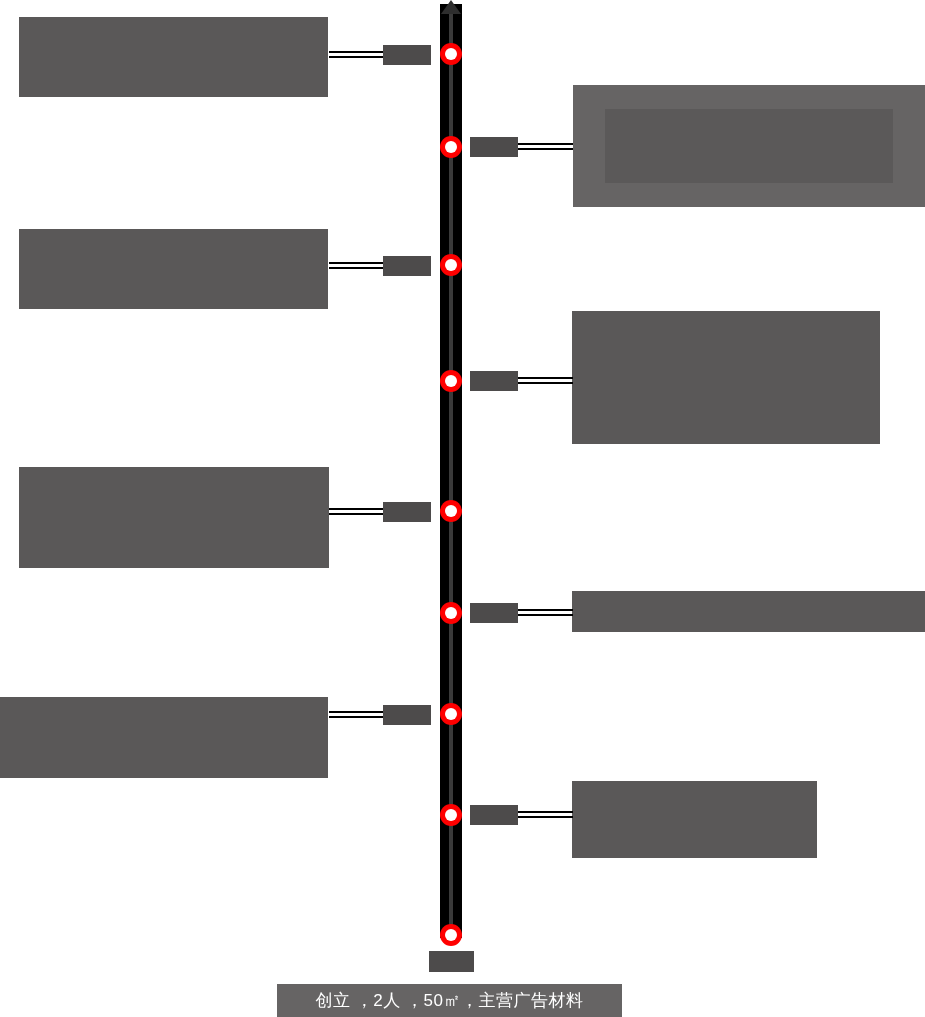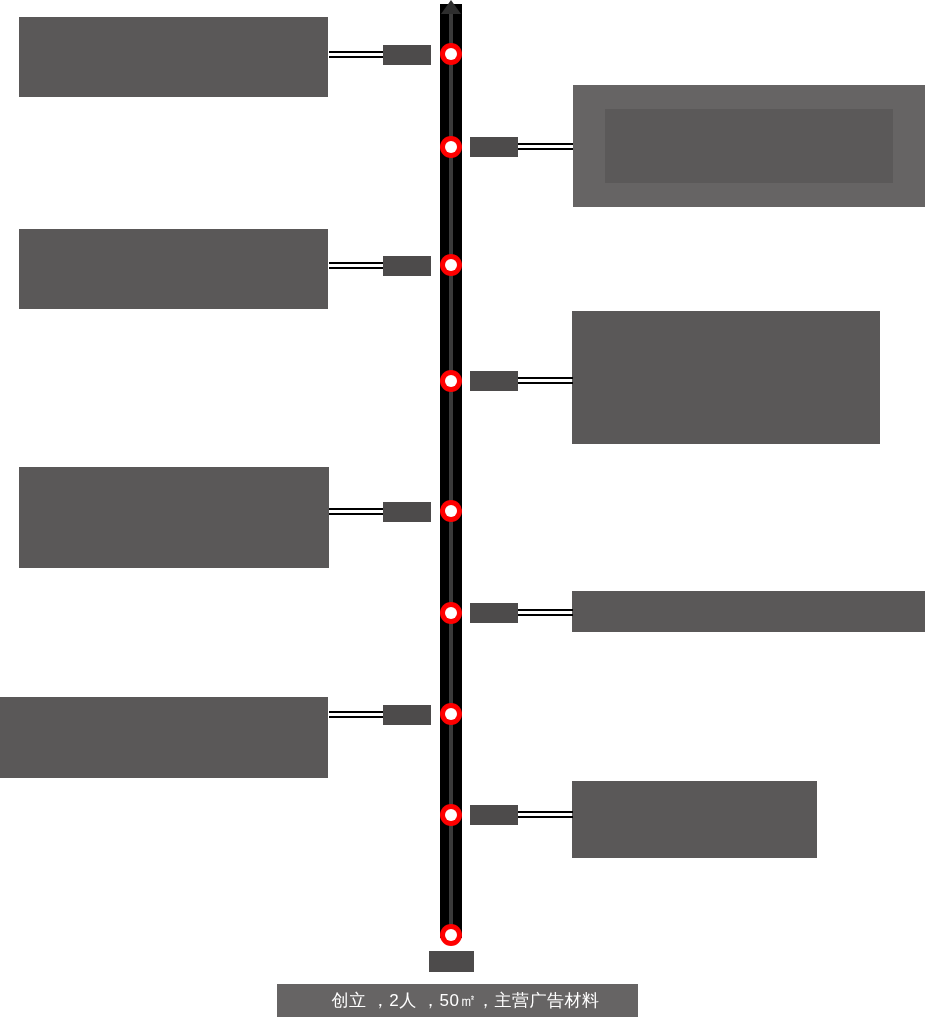--- a/index.html
+++ b/index.html
@@ -124,21 +124,20 @@
     width: 345px;
     height: 33px;
     background: #666464;
     color: #ffffff;
     font-size: 17px;
     line-height: 33px;
     text-align: center;
     letter-spacing: 0.5px;
     white-space: nowrap;
     z-index: 5;
-    padding-left: 16px;
   }
 </style>
 </head>
 <body>
 
 <div id="stage">
 
   <div class="axis-bar"></div>
   <div class="axis-inner-line"></div>
   <div class="axis-arrow"></div>

